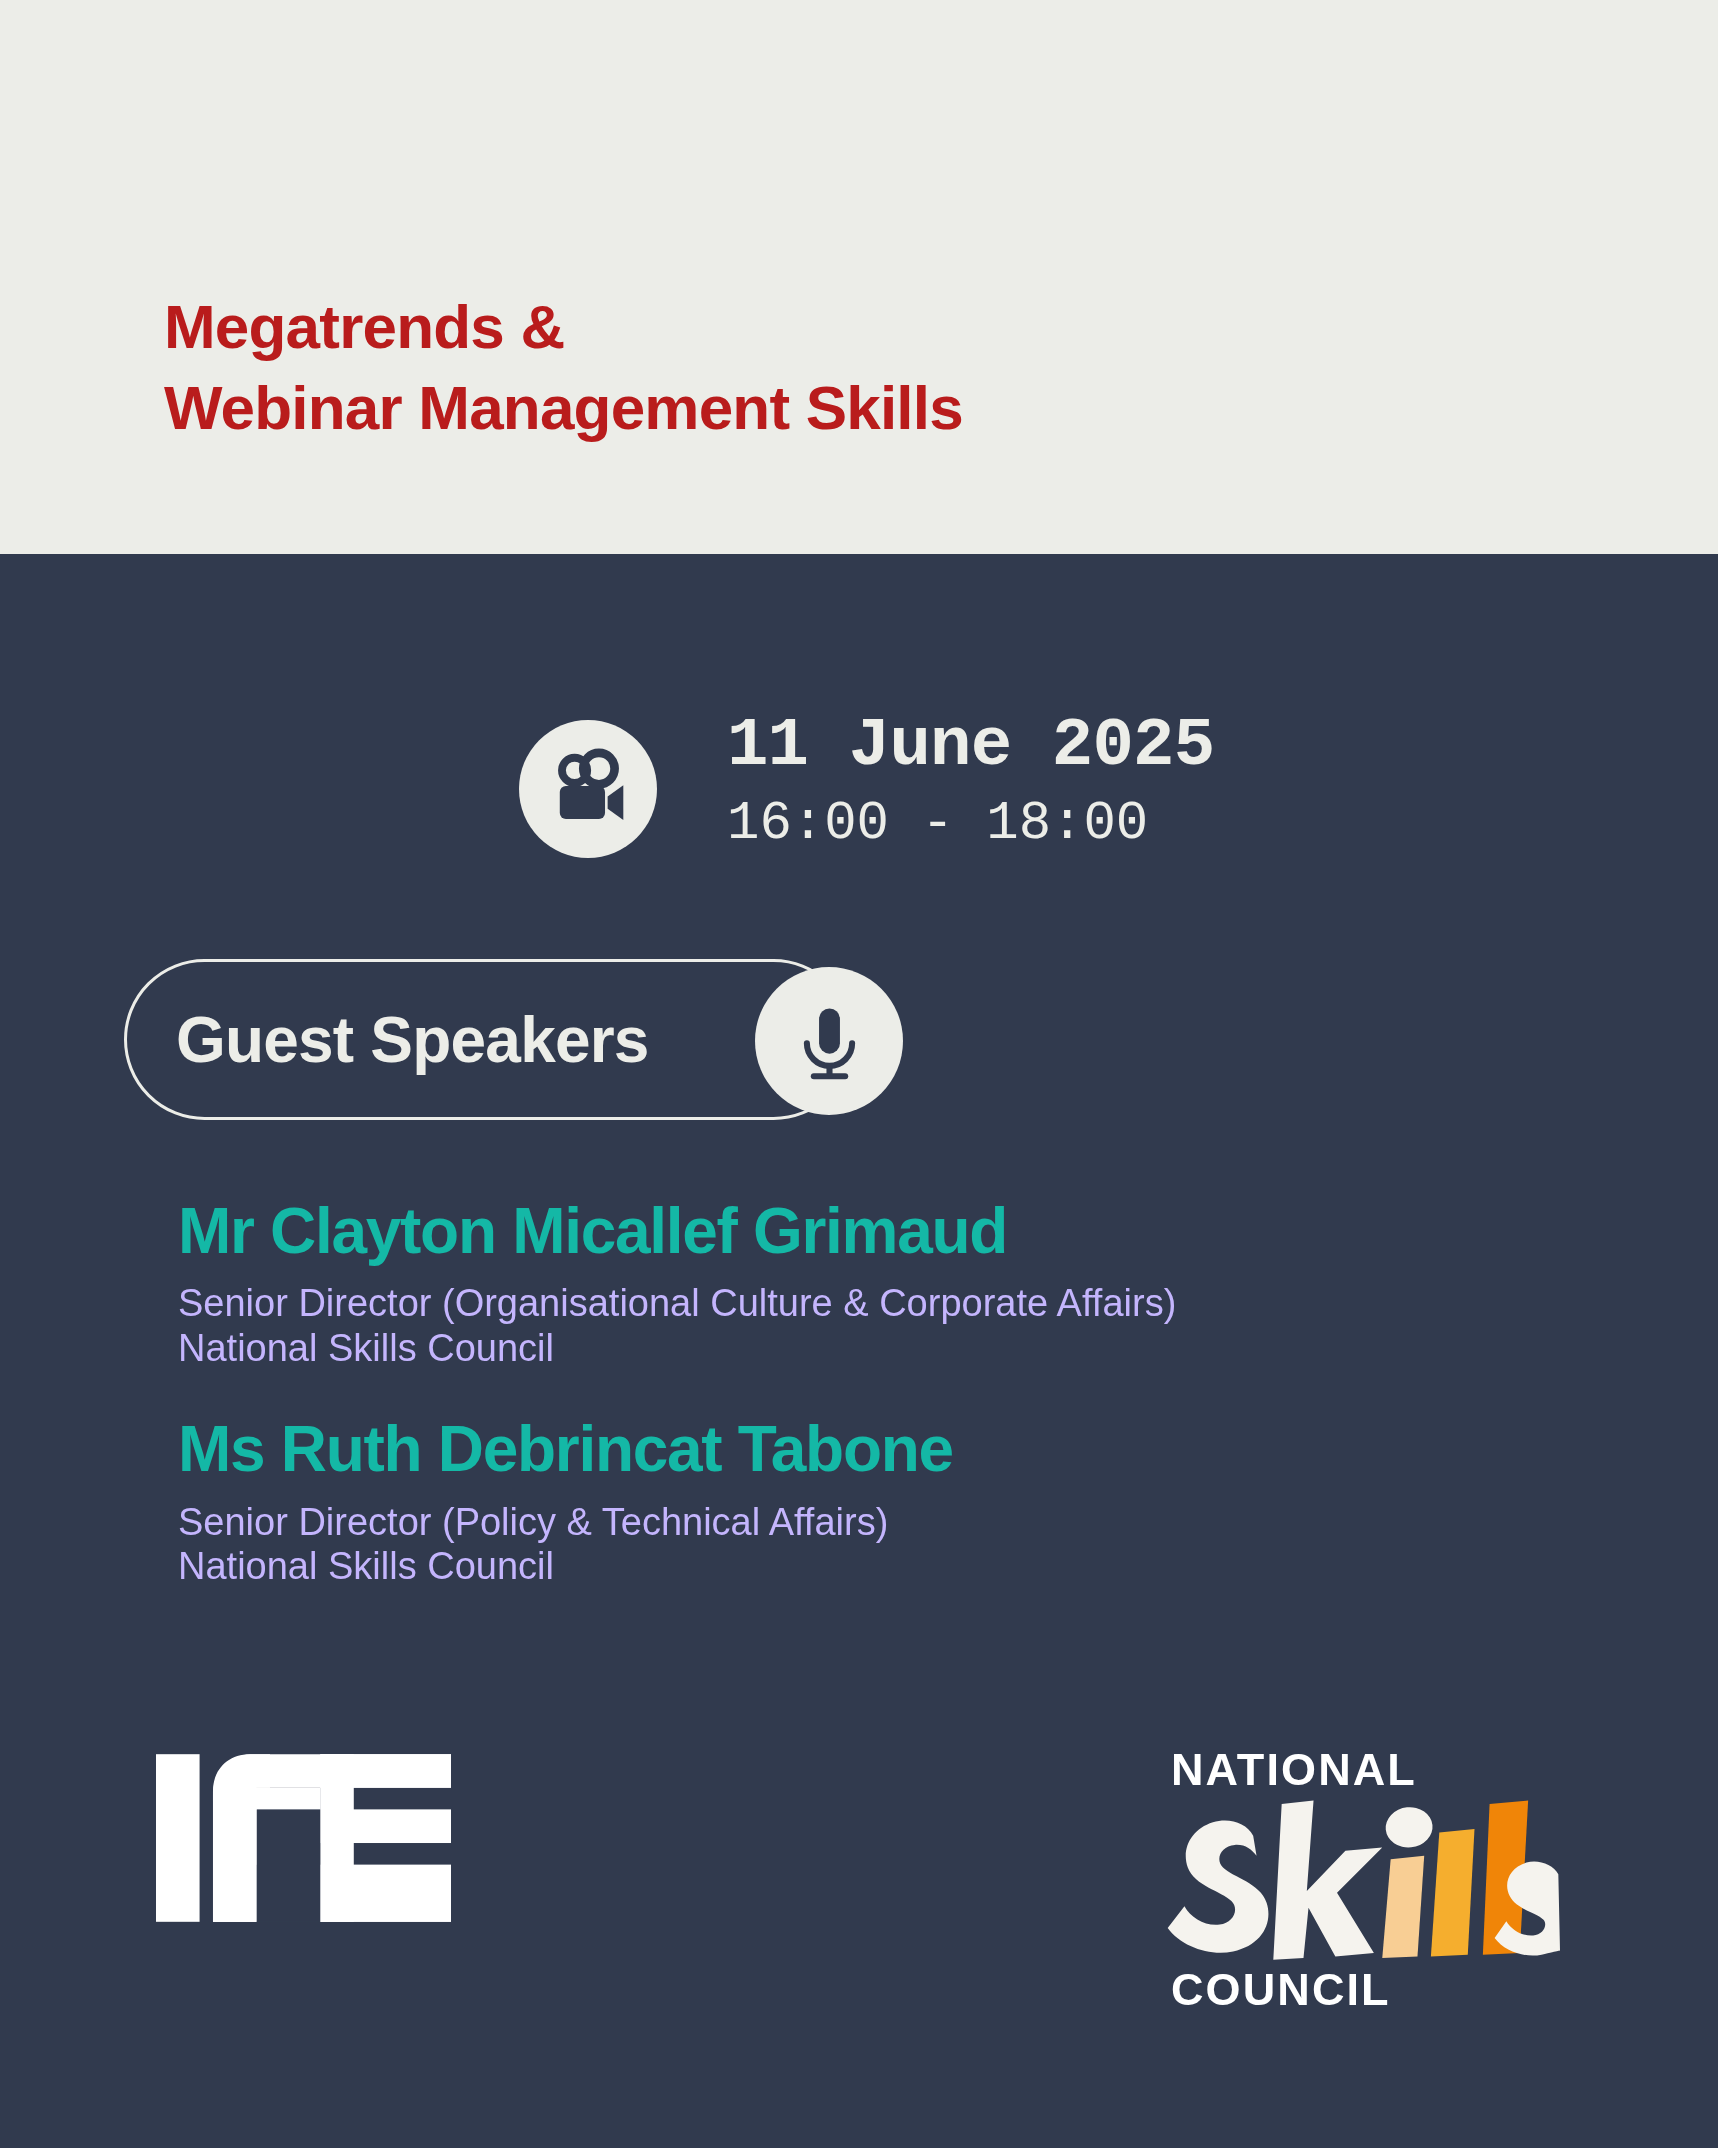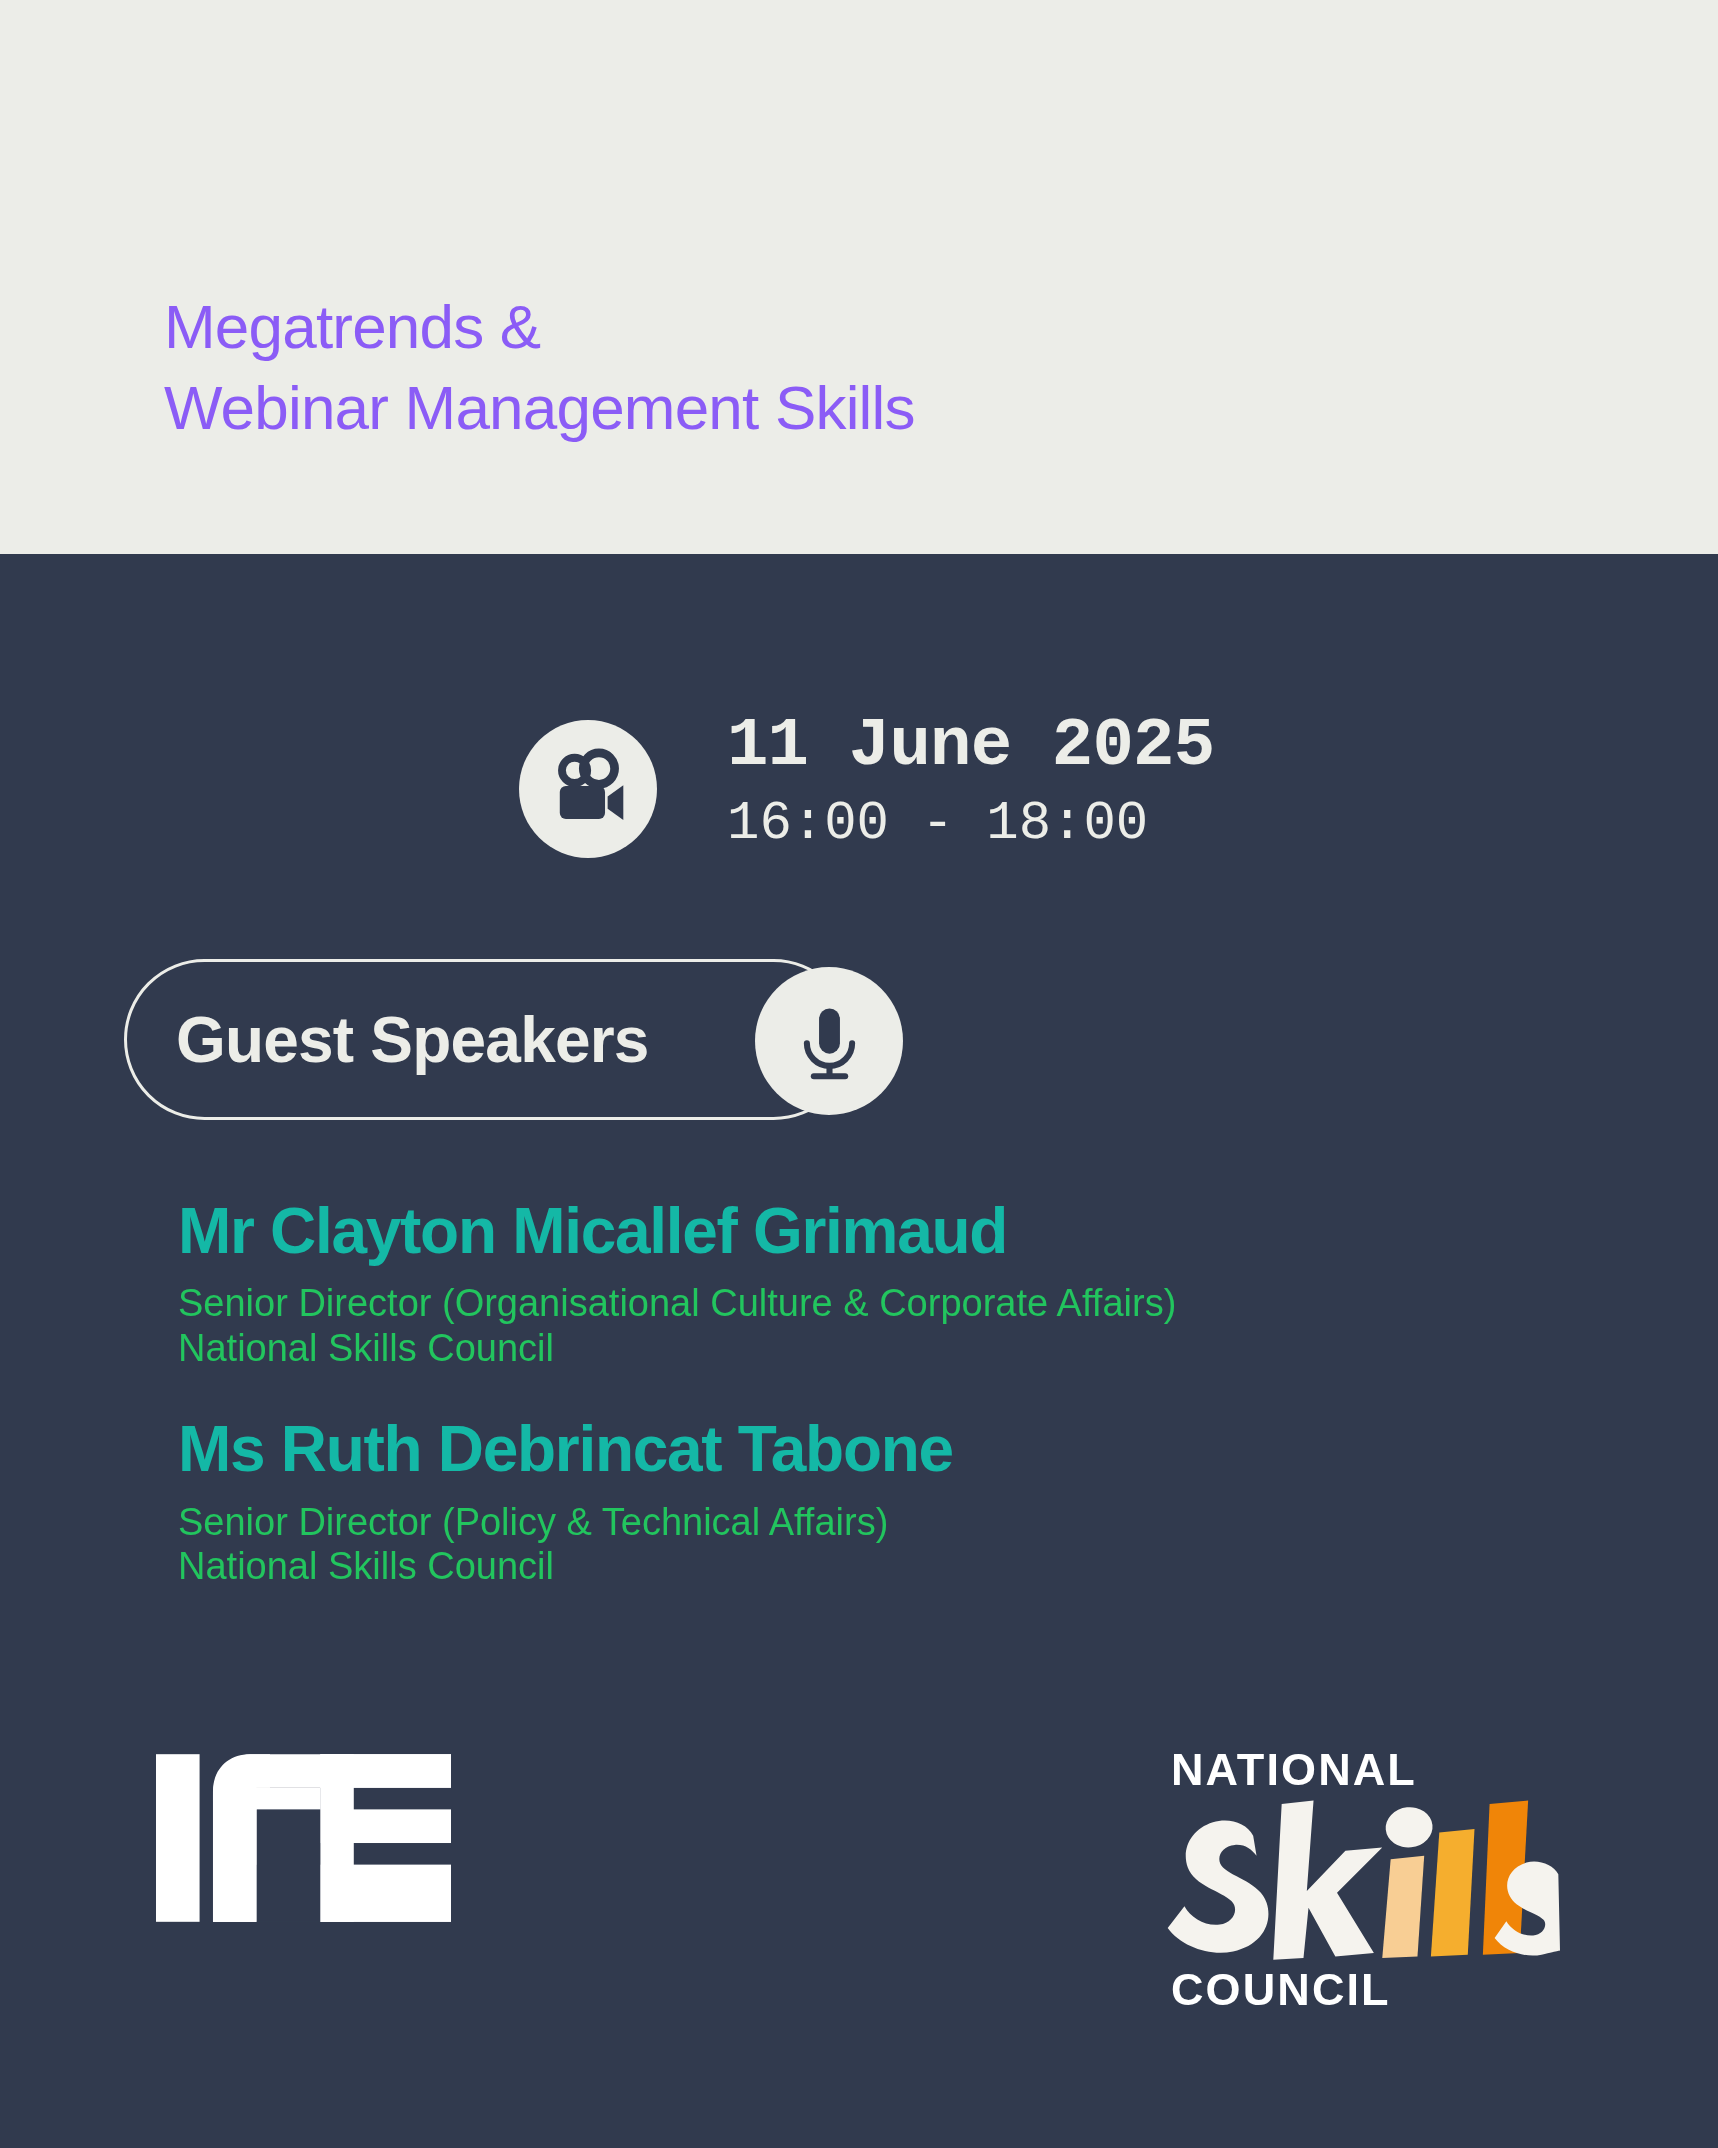--- a/index.html
+++ b/index.html
@@ -37,23 +37,23 @@
     letter-spacing: -2.5px;
     line-height: 1.02;
     white-space: nowrap;
   }
   .subtitle {
     position: absolute;
     left: 164px;
     top: 287px;
     width: 1426px;
     margin: 0;
-    color: #8b5cf6;
+    color: #b91c1c;
     font-size: 62px;
-    font-weight: 400;
+    font-weight: 700;
     line-height: 1.30;
     letter-spacing: -0.8px;
   }
   .subtitle .line { display: block; }
 
   
   .body-band {
     position: absolute;
     left: 0;
     top: 554px;
@@ -152,21 +152,21 @@
   .speaker { margin-bottom: 44px; }
   .speaker-name {
     color: #14b8a6;
     font-size: 64px;
     font-weight: 700;
     letter-spacing: -1.3px;
     line-height: 1.1;
     white-space: nowrap;
   }
   .speaker-role {
-    color: #22c55e;
+    color: #c4b5fd;
     font-size: 38px;
     font-weight: 400;
     line-height: 1.17;
     margin-top: 15px;
     white-space: nowrap;
   }
   .speaker-role .line { display: block; }
 
   
   .logo-ife {

